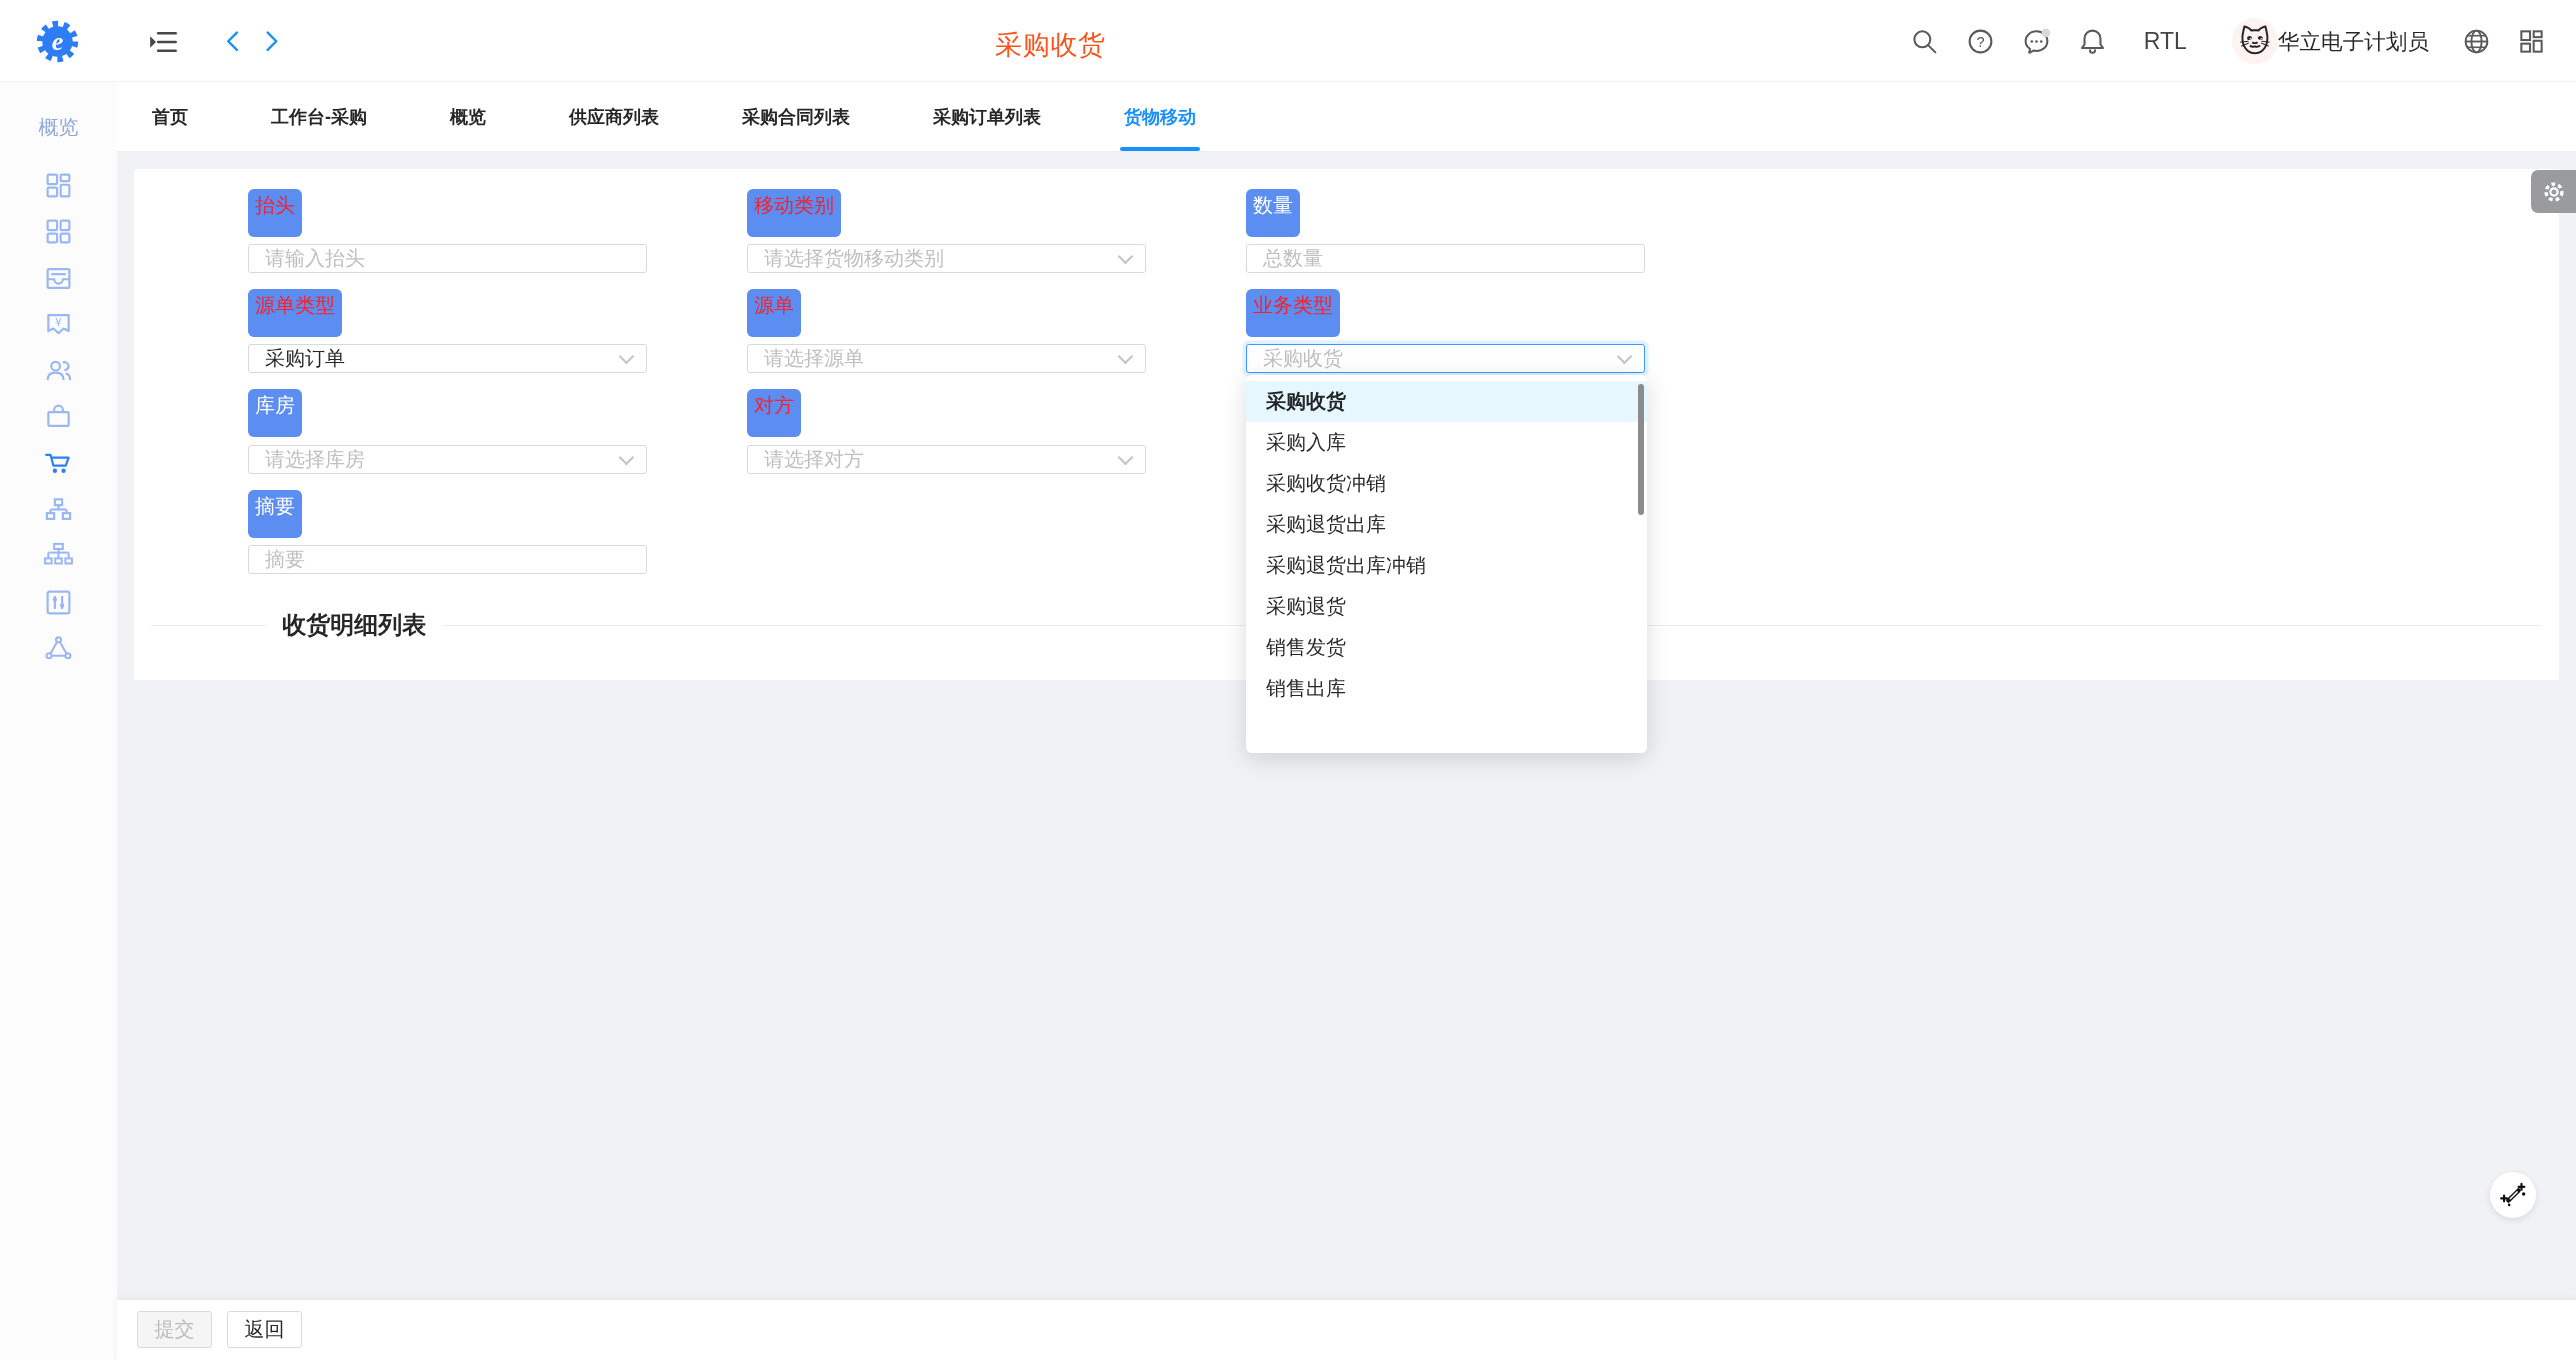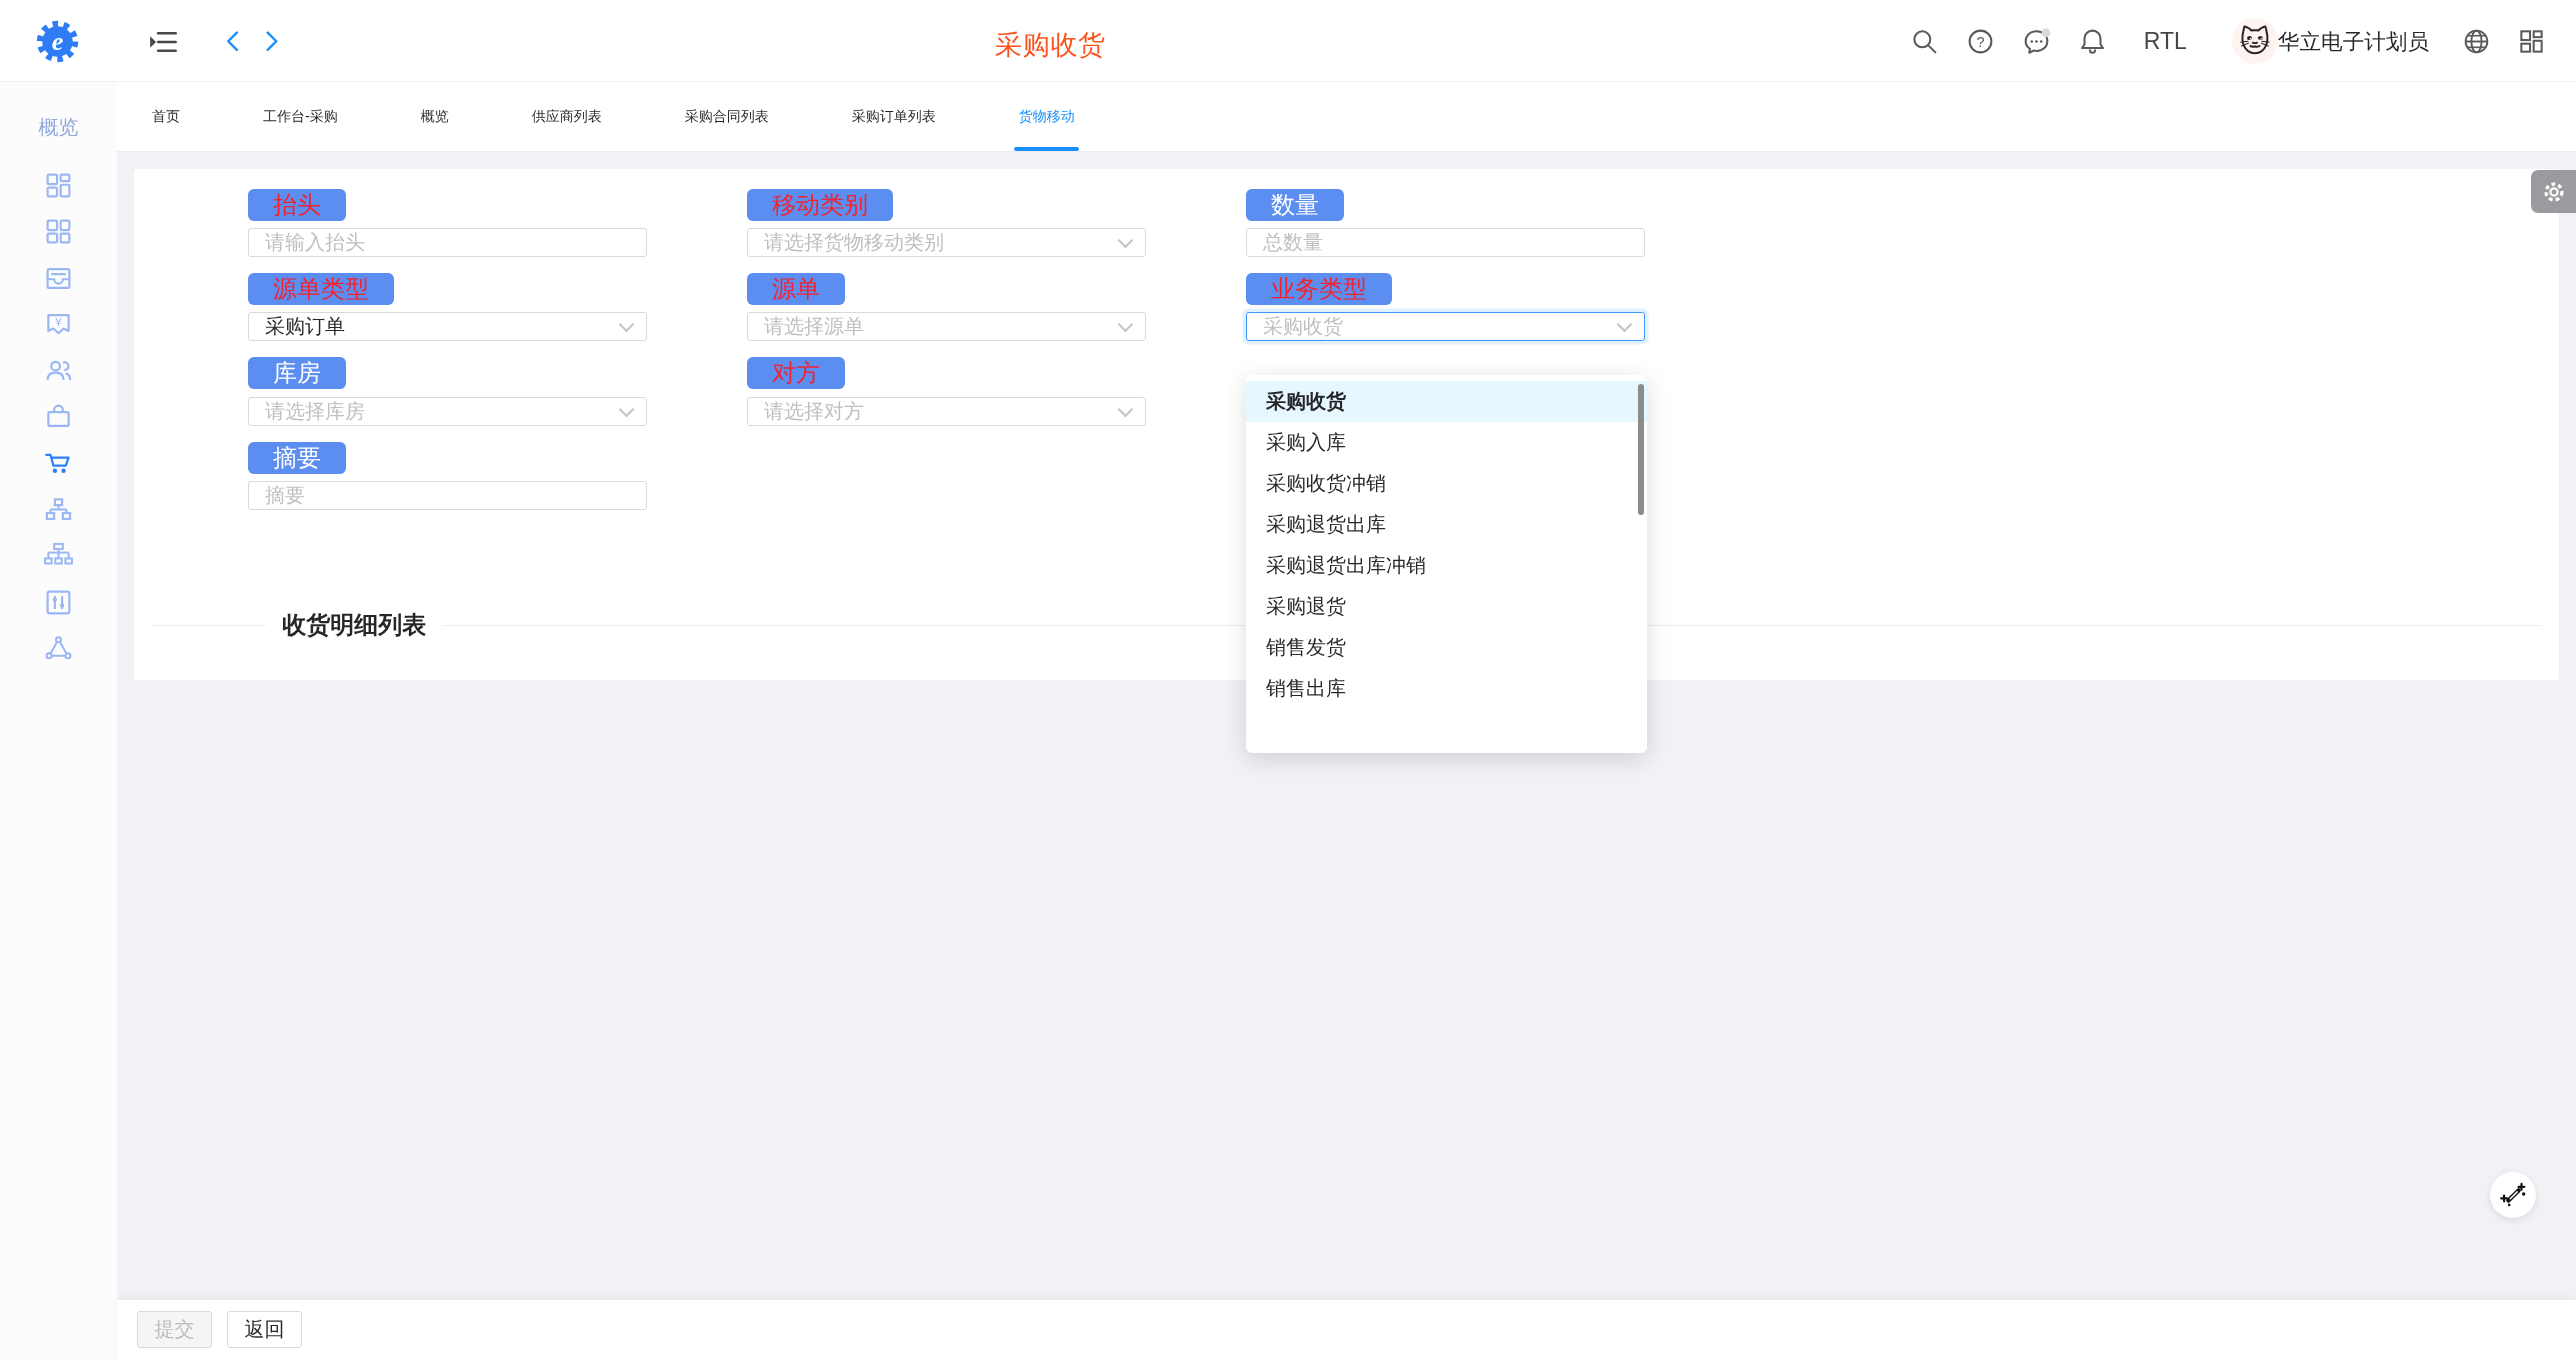--- a/index.html
+++ b/index.html
@@ -17,36 +17,36 @@
   .page-title { position:absolute; left:995px; top:27px; font-size:27px; color:#fa541c; letter-spacing:0.7px; font-weight:400; }
   .header-right { position:absolute; right:30px; top:0; height:82px; display:flex; align-items:center; }
   .hicon { width:29px; height:29px; margin-left:27px; position:relative; cursor:pointer; color:#595959; }
   .rtl-label { margin-left:37px; font-size:23px; color:#454545; cursor:pointer; }
   .avatar { margin-left:45px; width:46px; height:46px; border-radius:50%; background:#fdf3f0; display:flex; align-items:center; justify-content:center; font-size:30px; overflow:hidden; cursor:pointer; }
   .user-name { font-size:21.6px; color:rgba(0,0,0,.85); cursor:pointer; white-space:nowrap; }
   .globe-wrap { margin-left:33px; } .grid-wrap { margin-left:26px; }
 
   
   .tabbar { position:absolute; left:117px; top:82px; width:2459px; height:70px; background:#fff; display:flex; align-items:stretch; padding-left:35px; z-index:20; border-bottom:0.7px solid #ededf0; }
-  .tab { display:flex; align-items:center; margin-right:83px; font-size:14px; color:rgba(0,0,0,.85); cursor:pointer; position:relative; white-space:nowrap; }
+  .tab { display:flex; align-items:center; margin-right:83px; font-size:18px; color:rgba(0,0,0,.85); cursor:pointer; position:relative; white-space:nowrap;font-weight:bold; }
   .tab.active { color:#1890ff; }
   .tab.active::after { content:""; position:absolute; left:-4.3px; right:-4.3px; bottom:0; height:3.6px; background:#1890ff; border-radius:2.2px; }
 
   
   .sidebar { position:absolute; left:0; top:82px; width:117px; height:1279px; background:#fcfcfd; z-index:10; }
   .side-label { margin-top:32px; text-align:center; font-size:20px; color:#8fa8dc; }
   .side-icons { margin-top:30px; display:flex; flex-direction:column; align-items:center; gap:17.3px; }
   .sicon { width:29px; height:29px; color:#9ab7f3; cursor:pointer; }
   .sicon.active { color:#2d7ff9; }
 
   
   .card { position:absolute; left:134px; top:169px; width:2425px; height:511px; background:#fff; border-radius:2.9px; z-index:5; }
   .form-grid { position:absolute; left:114px; top:20px; display:grid; grid-template-columns:399px 399px 399px; column-gap:100px; row-gap:16px; }
   .field {}
-  .badge { display:inline-block; height:32px; line-height:32px; padding:0 25px; border-radius:5.8px; background:#5b8ef0; font-size:24px; margin-bottom:7.2px; }
+  .badge { display:inline-block; height:48px; line-height:32px; padding:0 7px; border-radius:5.8px; background:#5b8ef0; font-size:20px; margin-bottom:7.2px; }
   .badge.red { color:#f5222d; }
   .badge.white { color:#ffffff; }
   .control { width:399px; height:29px; background:#fff; border:0.7px solid #d9d9d9; border-radius:2.9px; display:flex; align-items:center; padding:0 16px; font-size:20px; cursor:pointer; }
   .control .ph { color:#bfbfbf; }
   .control .val { color:rgba(0,0,0,.85); }
   .control.focused { border:1.4px solid #4096ff; box-shadow:0 0 0 3.6px rgba(24,144,255,.13); }
   .chev { width:10.8px; height:10.8px; border-right:2.2px solid #c4c4c4; border-bottom:2.2px solid #c4c4c4; transform:rotate(45deg) translateY(-2.9px); margin-left:auto; flex-shrink:0; }
 
   .divider { position:absolute; left:17.3px; right:17.3px; top:440px; display:flex; align-items:center; }
   .divider::before { content:""; width:115px; border-top:0.7px solid #ededed; }

